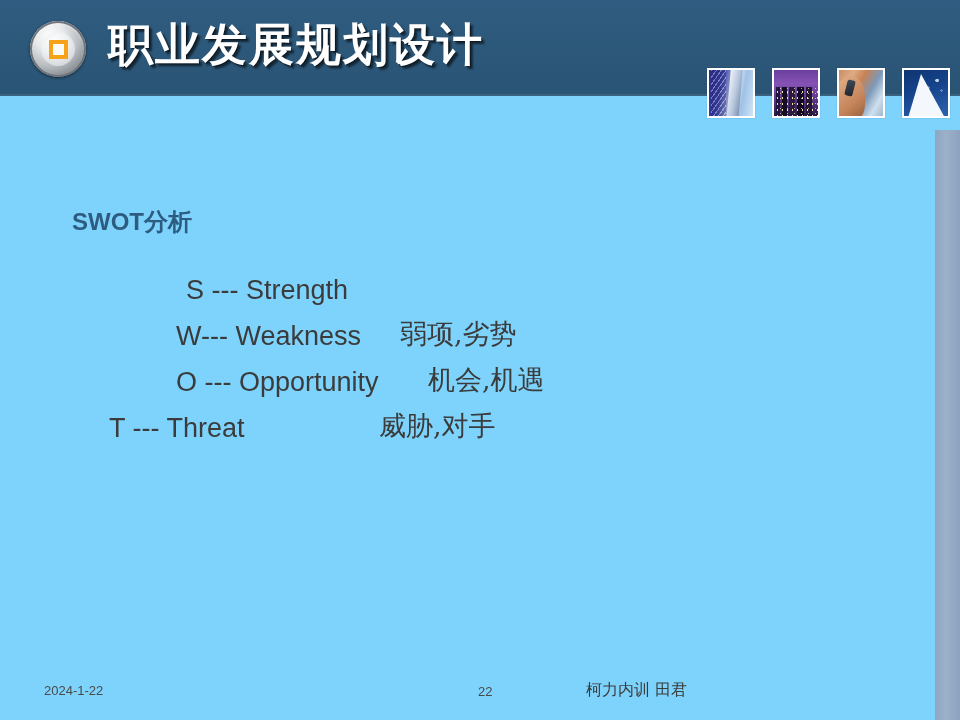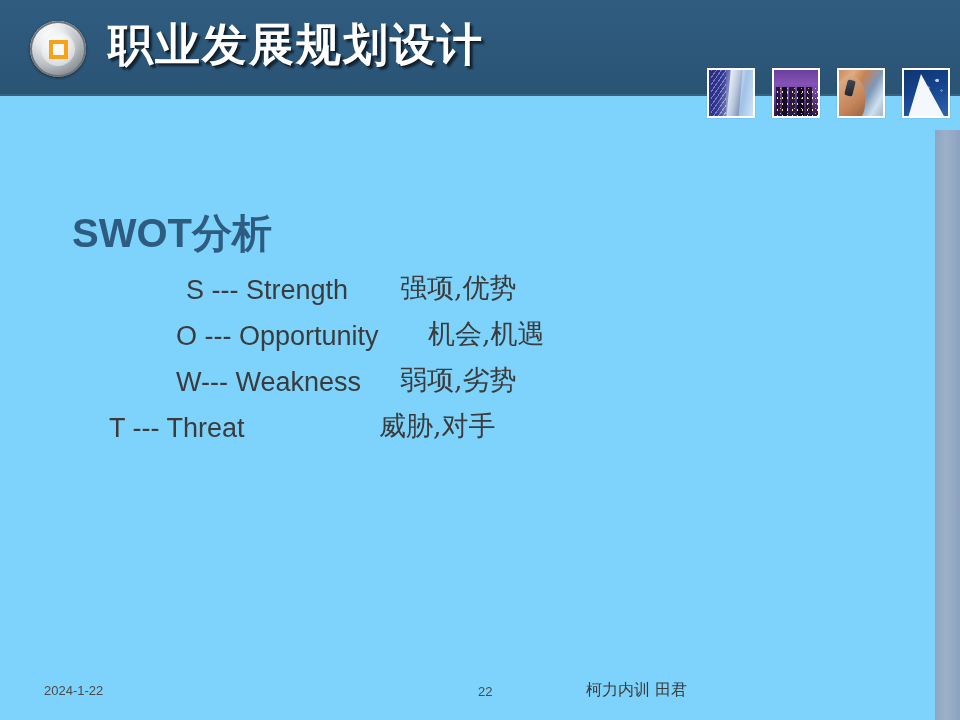--- a/index.html
+++ b/index.html
@@ -206,21 +206,21 @@
     position: absolute;
     left: 0;
     top: 96px;
     width: 935px;
     height: 560px;
   }
   .swot-heading {
     position: absolute;
     left: 72px;
     top: 110px;
-    font-size: 40px;
+    font-size: 24px;
     font-weight: bold;
     color: #2d5c80;
     letter-spacing: 0px;
     white-space: nowrap;
   }
   .swot-list {
     position: absolute;
     left: 0;
     top: 164px;
     width: 700px;
@@ -305,33 +305,32 @@
   <div class="right-bar"></div>
 
   <div class="content">
 
     <div class="swot-heading">SWOT分析</div>
 
     <div class="swot-list">
 
       <div class="swot-row row-s">
         <span class="term">S --- Strength</span>
-        <span class="cn">强项,优势</span>
+      </div>
+
+      <div class="swot-row row-w">
+        <span class="term">W--- Weakness</span>
+        <span class="cn">弱项,劣势</span>
       </div>
 
       <div class="swot-row row-o">
         <span class="term">O --- Opportunity</span>
         <span class="cn">机会,机遇</span>
       </div>
 
-      <div class="swot-row row-w">
-        <span class="term">W--- Weakness</span>
-        <span class="cn">弱项,劣势</span>
-      </div>
-
       <div class="swot-row row-t">
         <span class="term">T --- Threat</span>
         <span class="cn">威胁,对手</span>
       </div>
 
     </div>
   </div>
 
   <div class="footer-date">2024-1-22</div>
   <div class="footer-page">22</div>

